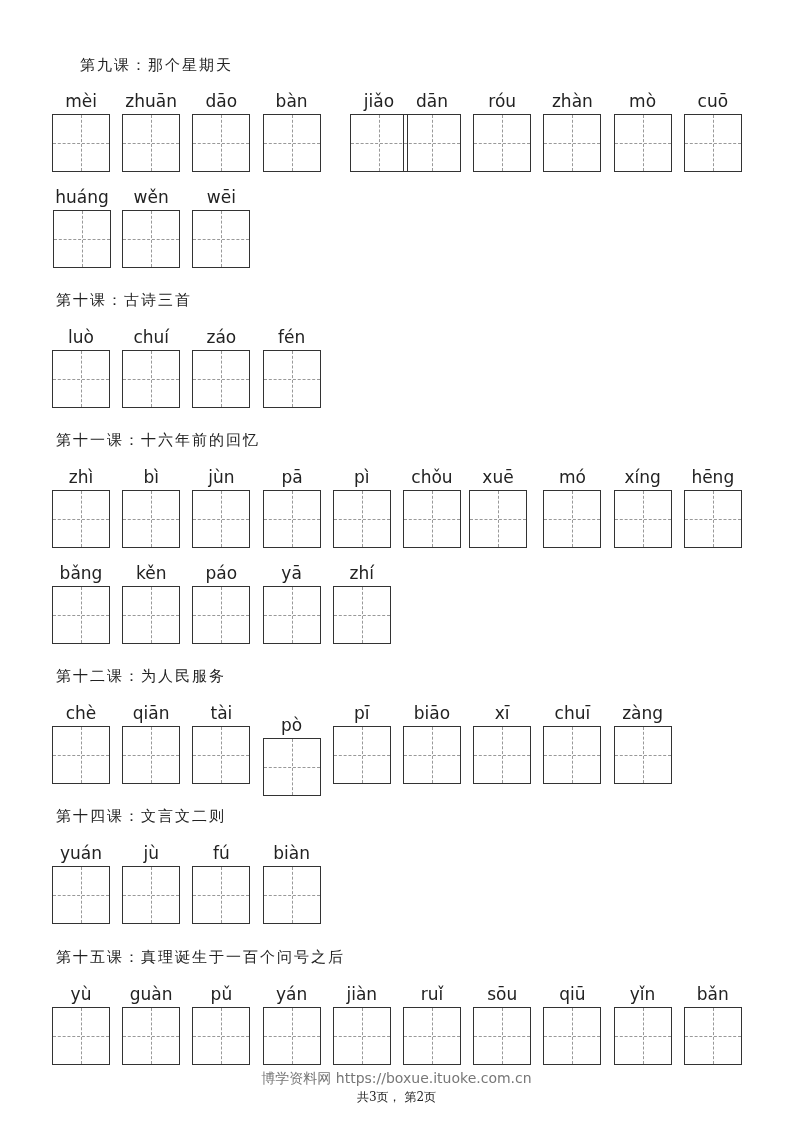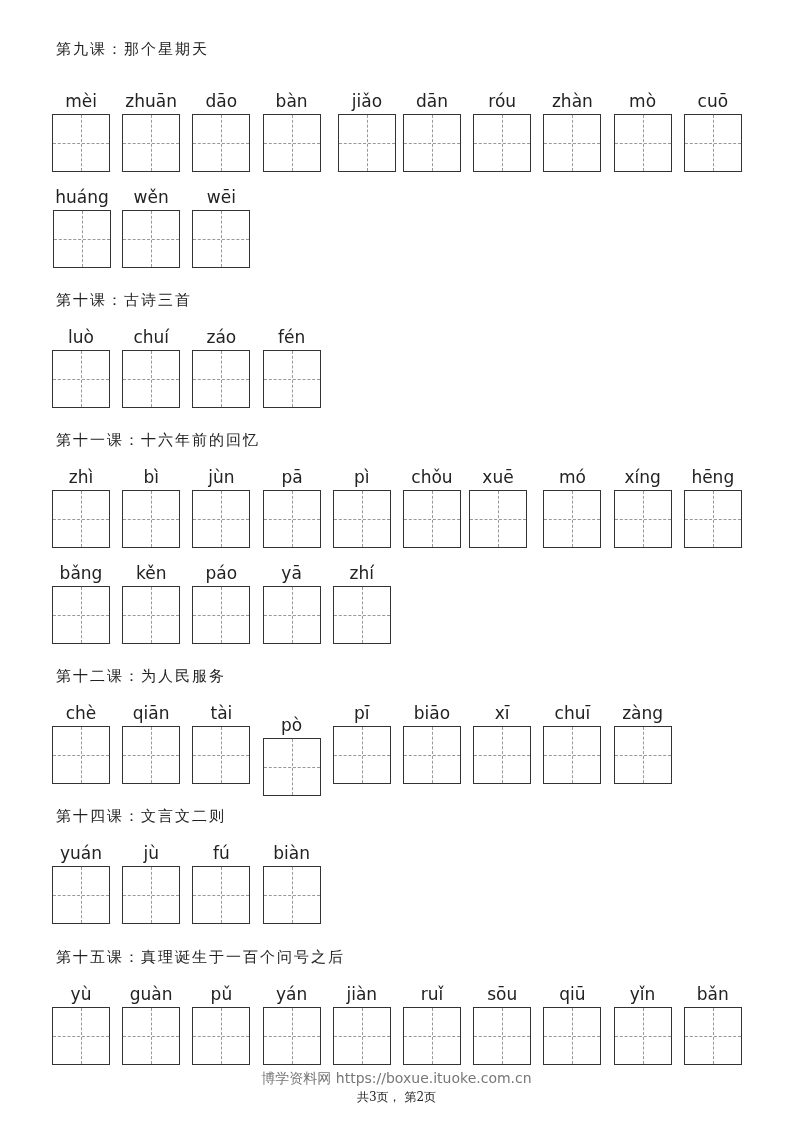--- a/index.html
+++ b/index.html
@@ -10,21 +10,21 @@
   .py { position:absolute; top:0; left:-12px; width:82px; text-align:center; font-family:"DejaVu Sans", sans-serif; font-size:17px; color:#222; line-height:22px; white-space:nowrap; }
   .box { position:absolute; top:24px; left:0; width:56px; height:56px; border:1.5px solid #333; box-sizing:content-box; }
   .box .v { position:absolute; left:50%; top:0; bottom:0; border-left:1px dashed #999; }
   .box .h { position:absolute; top:50%; left:0; right:0; border-top:1px dashed #999; }
   .footer1 { position:absolute; top:1070px; left:0; width:793px; text-align:center; font-family:"DejaVu Sans", sans-serif; font-size:14px; color:#777; }
   .footer2 { position:absolute; top:1089px; left:0; width:793px; text-align:center; font-family:"DejaVu Serif", serif; font-size:12px; color:#222; }
 </style>
 </head>
 <body>
 
-<div class="title" style="top:40px;">第九课：那个星期天</div>
+<div class="title" style="top:56px;margin-left:24px;">第九课：那个星期天</div>
 <div class="row" style="top:90px;">
     <div class="cell" style="left: 0px;">
       <div class="py">mèi</div>
       <div class="box">
         <div class="v"></div>
         <div class="h"></div>
       </div>
     </div>
     <div class="cell" style="left: 70.2px;">
       <div class="py">zhuān</div>
@@ -40,21 +40,21 @@
         <div class="h"></div>
       </div>
     </div>
     <div class="cell" style="left: 210.6px;">
       <div class="py">bàn</div>
       <div class="box">
         <div class="v"></div>
         <div class="h"></div>
       </div>
     </div>
-    <div class="cell" style="left: 286px; padding-left: 8px;">
+    <div class="cell" style="left: 298px; padding-left: 8px;">
       <div class="py">jiǎo</div>
       <div class="box">
         <div class="v"></div>
         <div class="h"></div>
       </div>
     </div>
     <div class="cell" style="left: 351px;">
       <div class="py">dān</div>
       <div class="box">
         <div class="v"></div>

